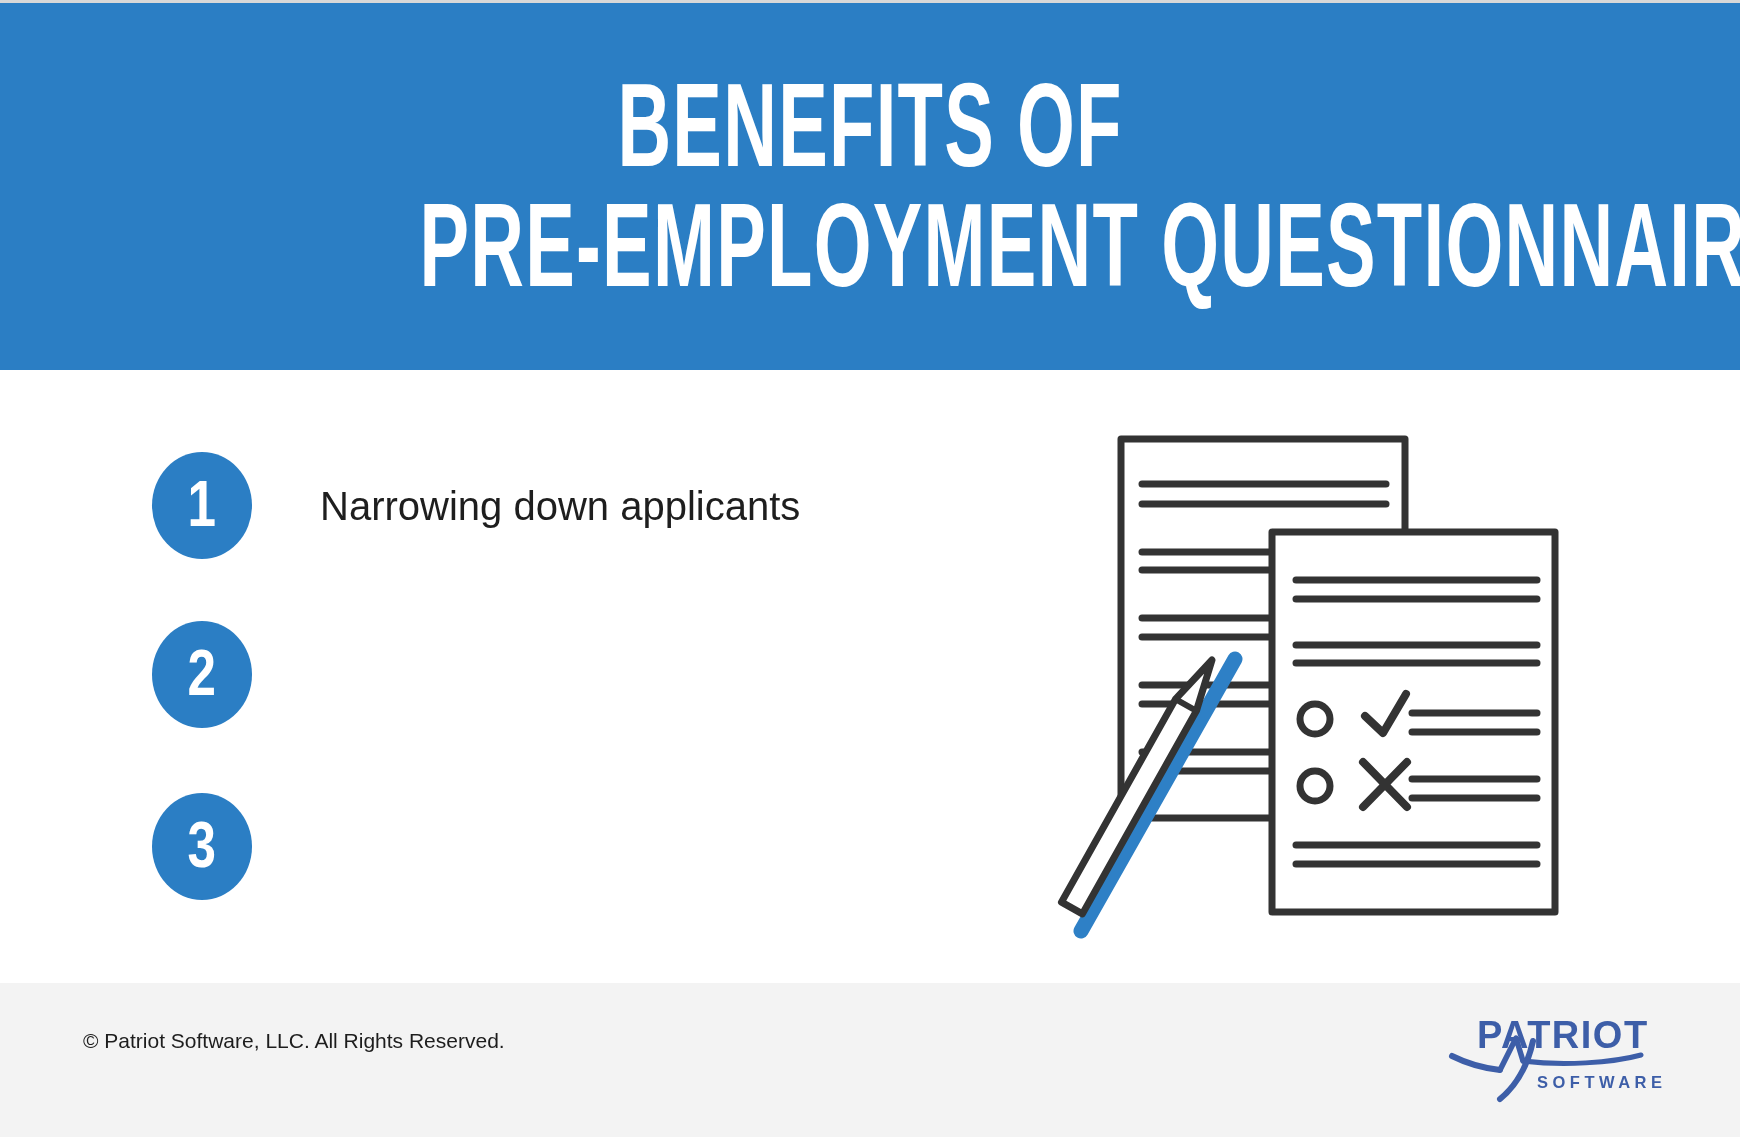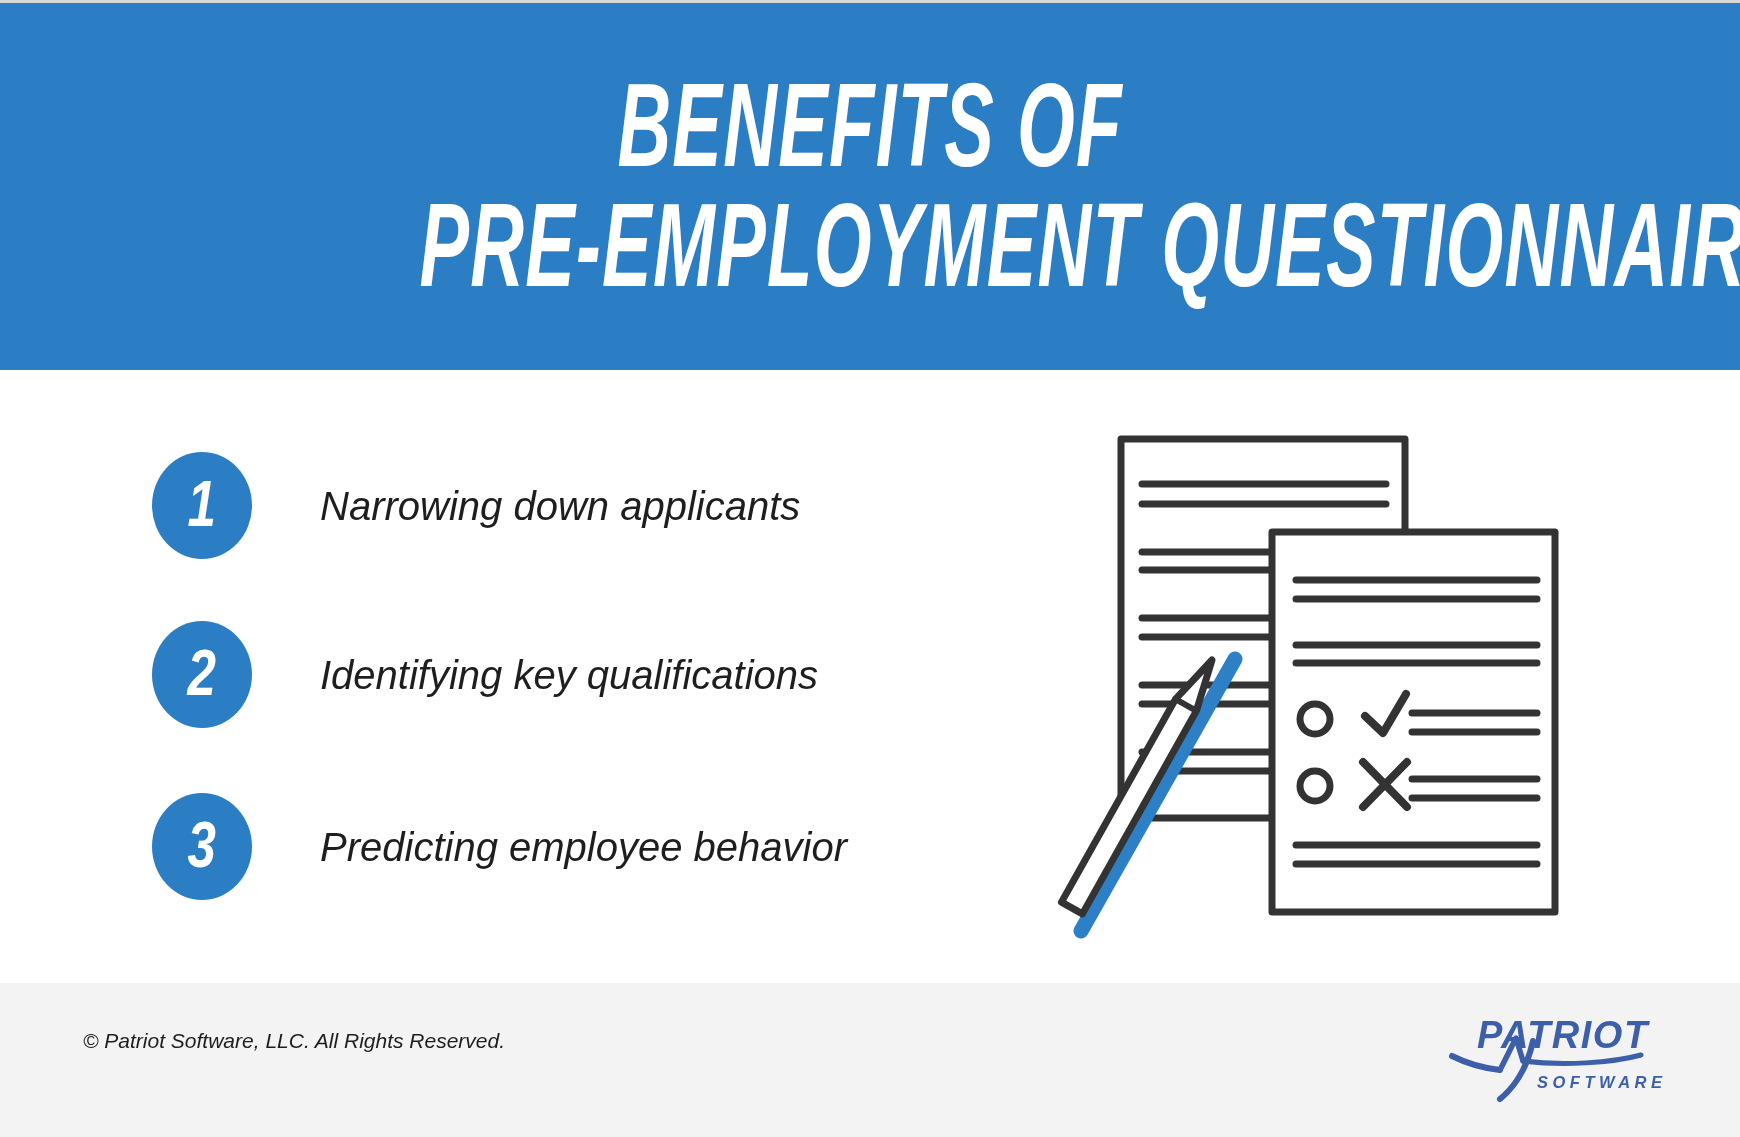--- a/index.html
+++ b/index.html
@@ -2,21 +2,20 @@
 <html><head>
 <meta charset="utf-8">
 <style>
   html,body{margin:0;padding:0;background:#ffffff;}
   .canvas{
     position:relative;
     width:1740px;height:1137px;
     overflow:hidden;
     background:#ffffff;
     font-family:"Liberation Sans","DejaVu Sans",sans-serif;
-    font-style:italic;
   }
   .top-edge{
     position:absolute;left:0;top:0;width:1740px;height:3px;
     background:#d8d8d8;z-index:40;
   }
   
   .header{
     position:absolute;left:0;top:0;width:1740px;height:370px;
     background:#2b7ec4;z-index:10;
   }
@@ -96,28 +95,26 @@
     <div class="num-badge">
       <span class="num">1</span>
     </div>
     <div class="row-label">Narrowing down applicants</div>
   </div>
 
   <div class="row row-2">
     <div class="num-badge">
       <span class="num">2</span>
     </div>
-    <div class="row-label">Identifying key qualifications</div>
   </div>
 
   <div class="row row-3">
     <div class="num-badge">
       <span class="num">3</span>
     </div>
-    <div class="row-label">Predicting employee behavior</div>
   </div>
 
   <div class="footer"></div>
   <div class="footer-text-layer">
     <div class="footer-line footer-line-1">© Patriot Software, LLC. All Rights Reserved.</div>
   </div>
 
   <svg class="overlay" viewBox="0 0 1740 1137">
 
     <g stroke="#333333" fill="none" stroke-linecap="round" stroke-linejoin="round">

